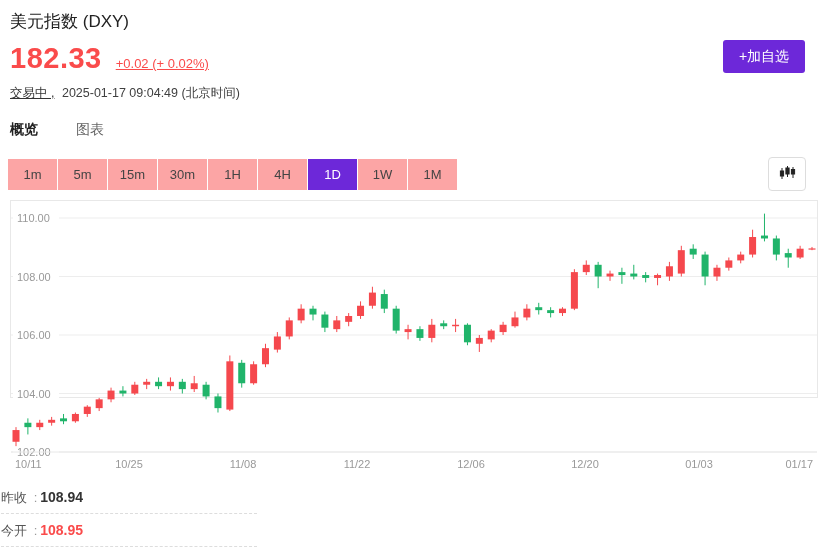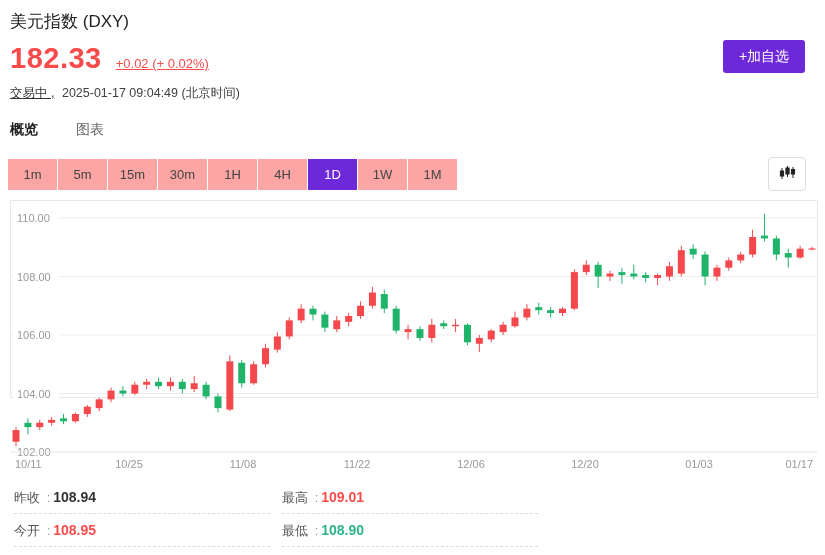--- a/index.html
+++ b/index.html
@@ -33,22 +33,22 @@
   .charttype-btn {
     position:absolute; right:19px; top:157px; width:38px; height:34px;
     background:#fff; border:1px solid #ddd; border-radius:4px;
     display:flex; align-items:center; justify-content:center; cursor:pointer;
   }
   .chart-box {
     position:absolute; left:10px; top:200px; width:808px; height:198px;
     border:1px solid #e8e8e8;
   }
   .stats {
-    position:absolute; left:14px; top:481px; width:808px;
-    display:grid; grid-template-columns:256px 256px 266px; column-gap:12px;
+    position:absolute; left:1px; top:481px; width:808px;
+    display:grid; grid-template-columns:256px 256px 266px; column-gap:21px;
   }
   .stat-cell {
     height:33px; padding-top:8px; border-bottom:1px dashed #ddd;
     font-size:13px; color:#555; white-space:nowrap;
   }
   .stat-sep { color:#999; padding:0 3px; }
   .stat-val { font-size:14px; font-weight:bold; }
   .tone-dark { color:#333; }
   .tone-up { color:#fa4b4b; }
   .tone-down { color:#2eb48a; }
@@ -265,17 +265,13 @@
       <line x1="801" y1="45.957499999999854" x2="801" y2="49.174999999999834" stroke="#f5484d" stroke-width="1"></line>
       <rect x="797.5" y="47.420000000000186" width="7" height="1.2" fill="#f5484d"></rect>
     </svg>
 </div>
 
 <div class="stats">
     <div>
       <div class="stat-cell"><span>昨收 </span><span class="stat-sep">:</span><span class="stat-val tone-dark">108.94</span></div>
       <div class="stat-cell"><span>今开 </span><span class="stat-sep">:</span><span class="stat-val tone-up">108.95</span></div>
     </div>
-    <div>
-      <div class="stat-cell"><span>最高 </span><span class="stat-sep">:</span><span class="stat-val tone-up">109.01</span></div>
-      <div class="stat-cell"><span>最低 </span><span class="stat-sep">:</span><span class="stat-val tone-down">108.90</span></div>
-    </div>
   </div>
 
 </body></html>

